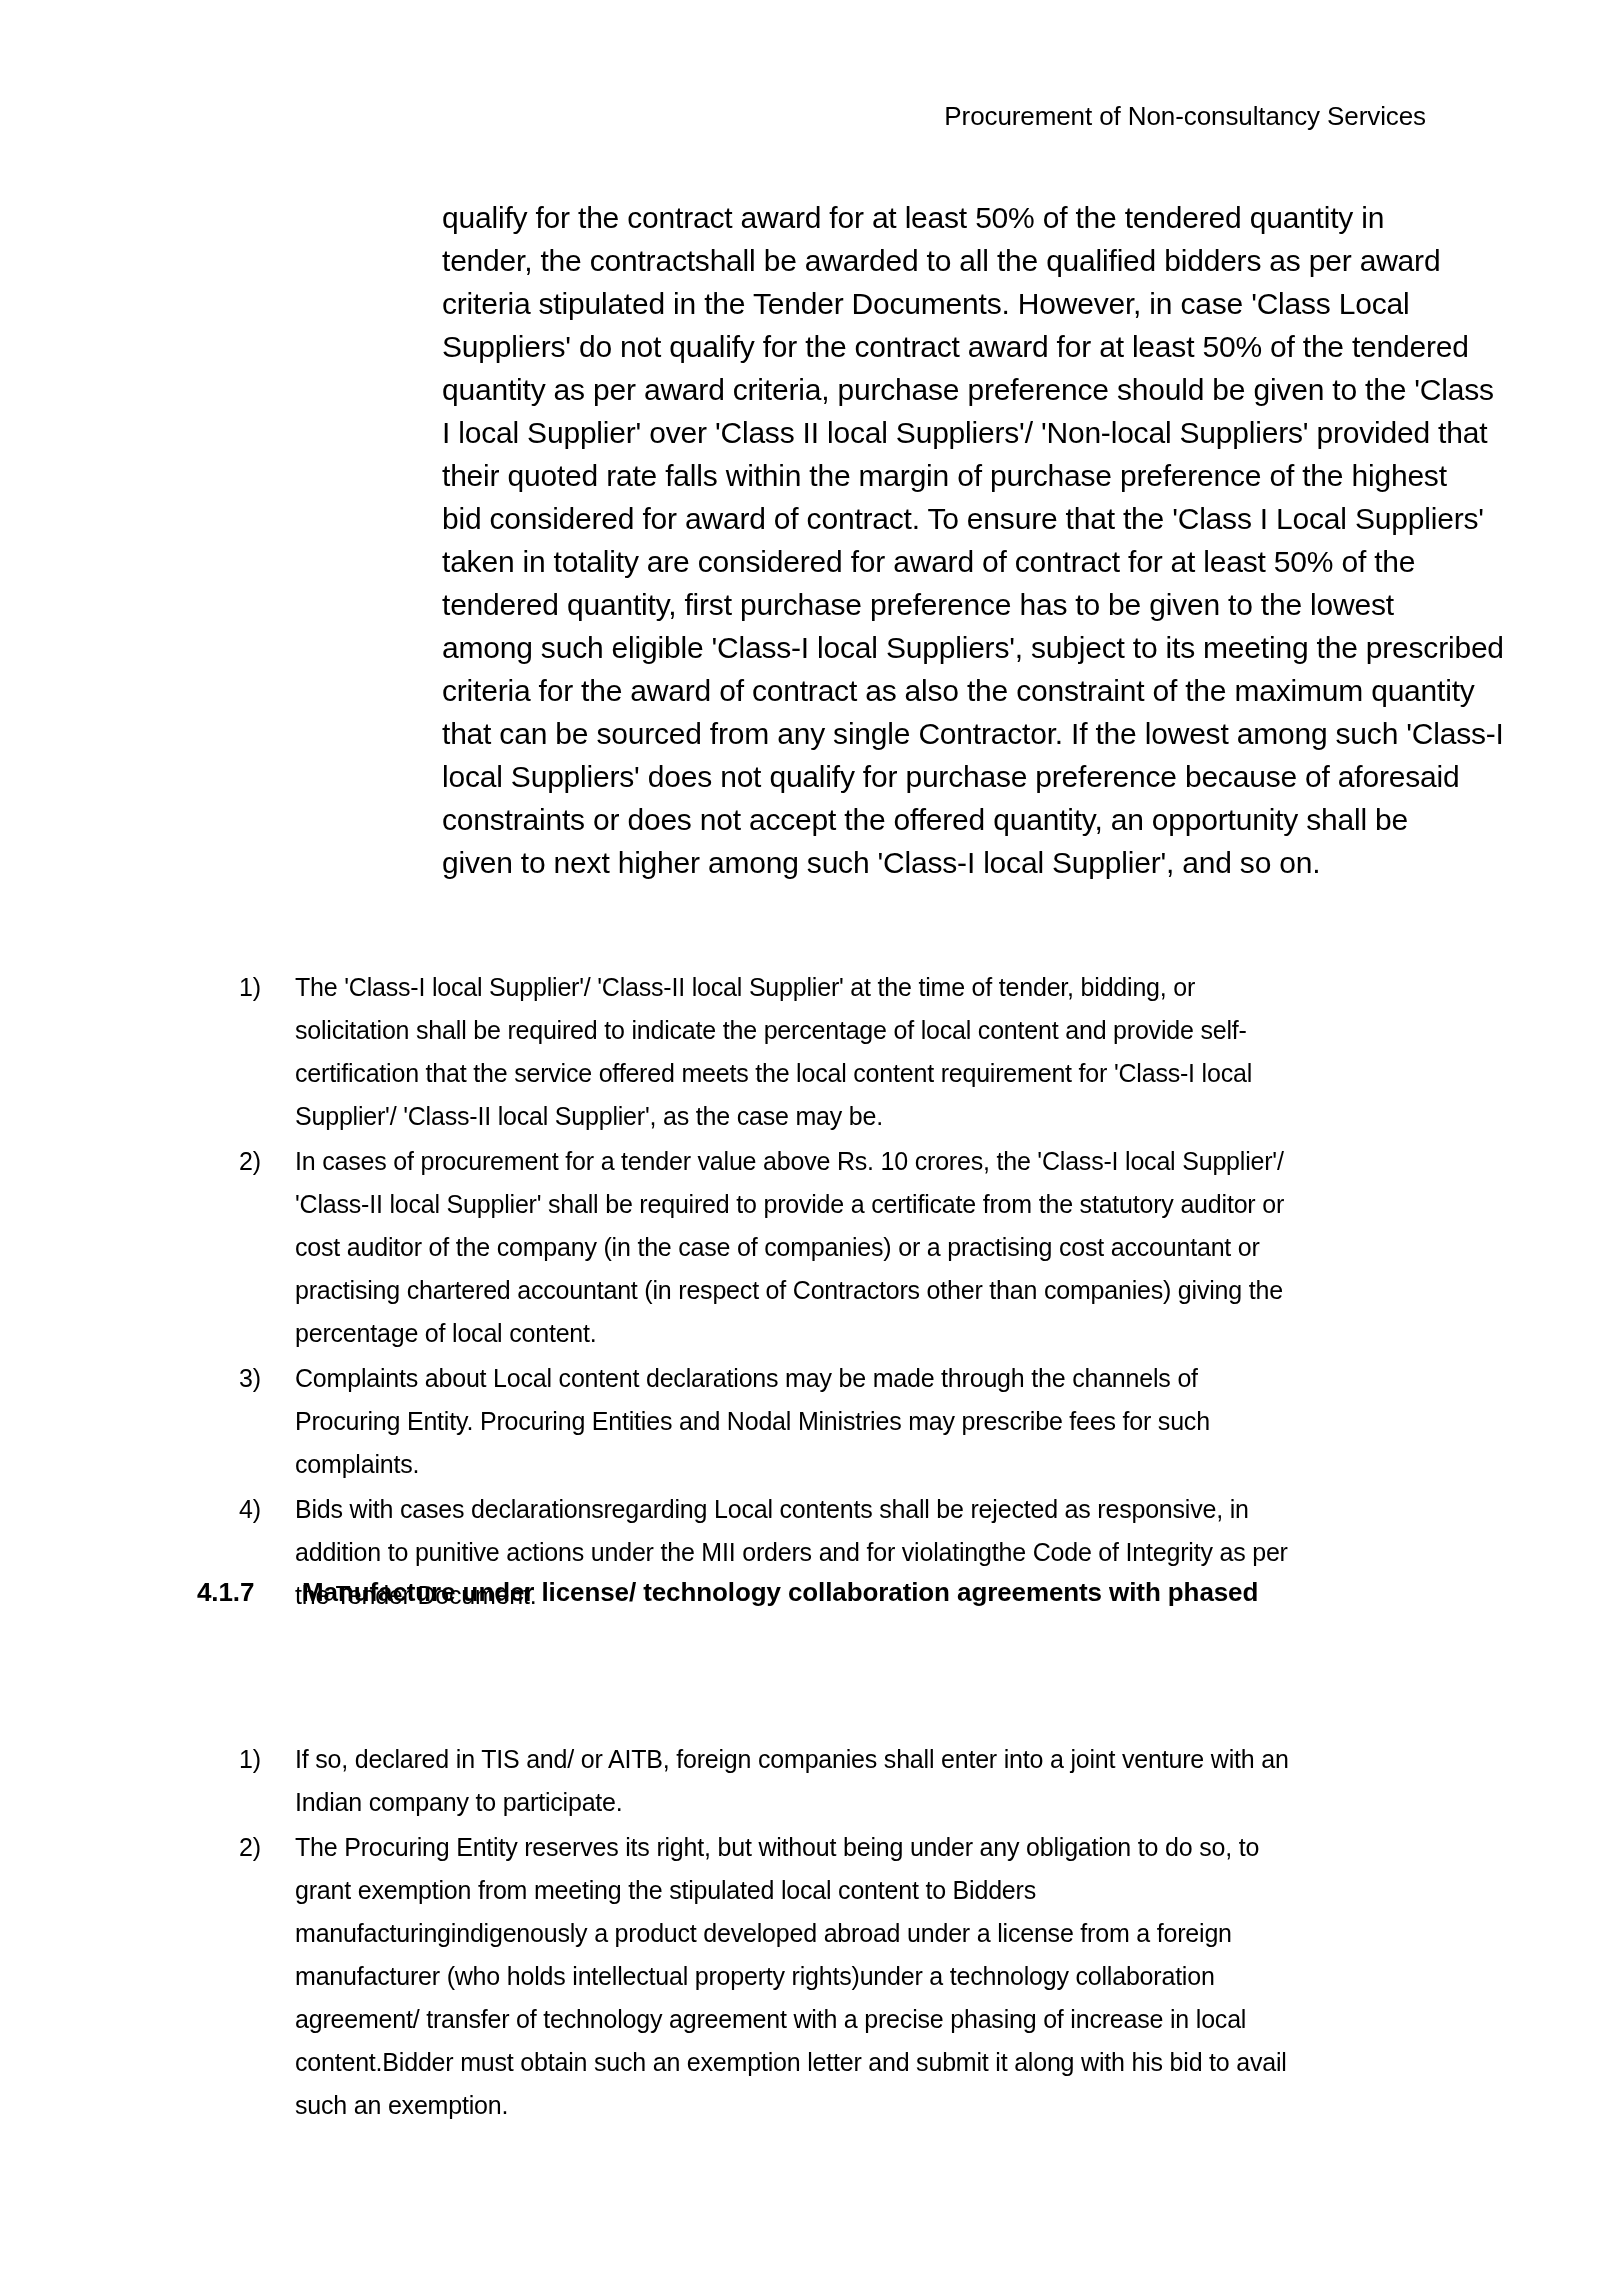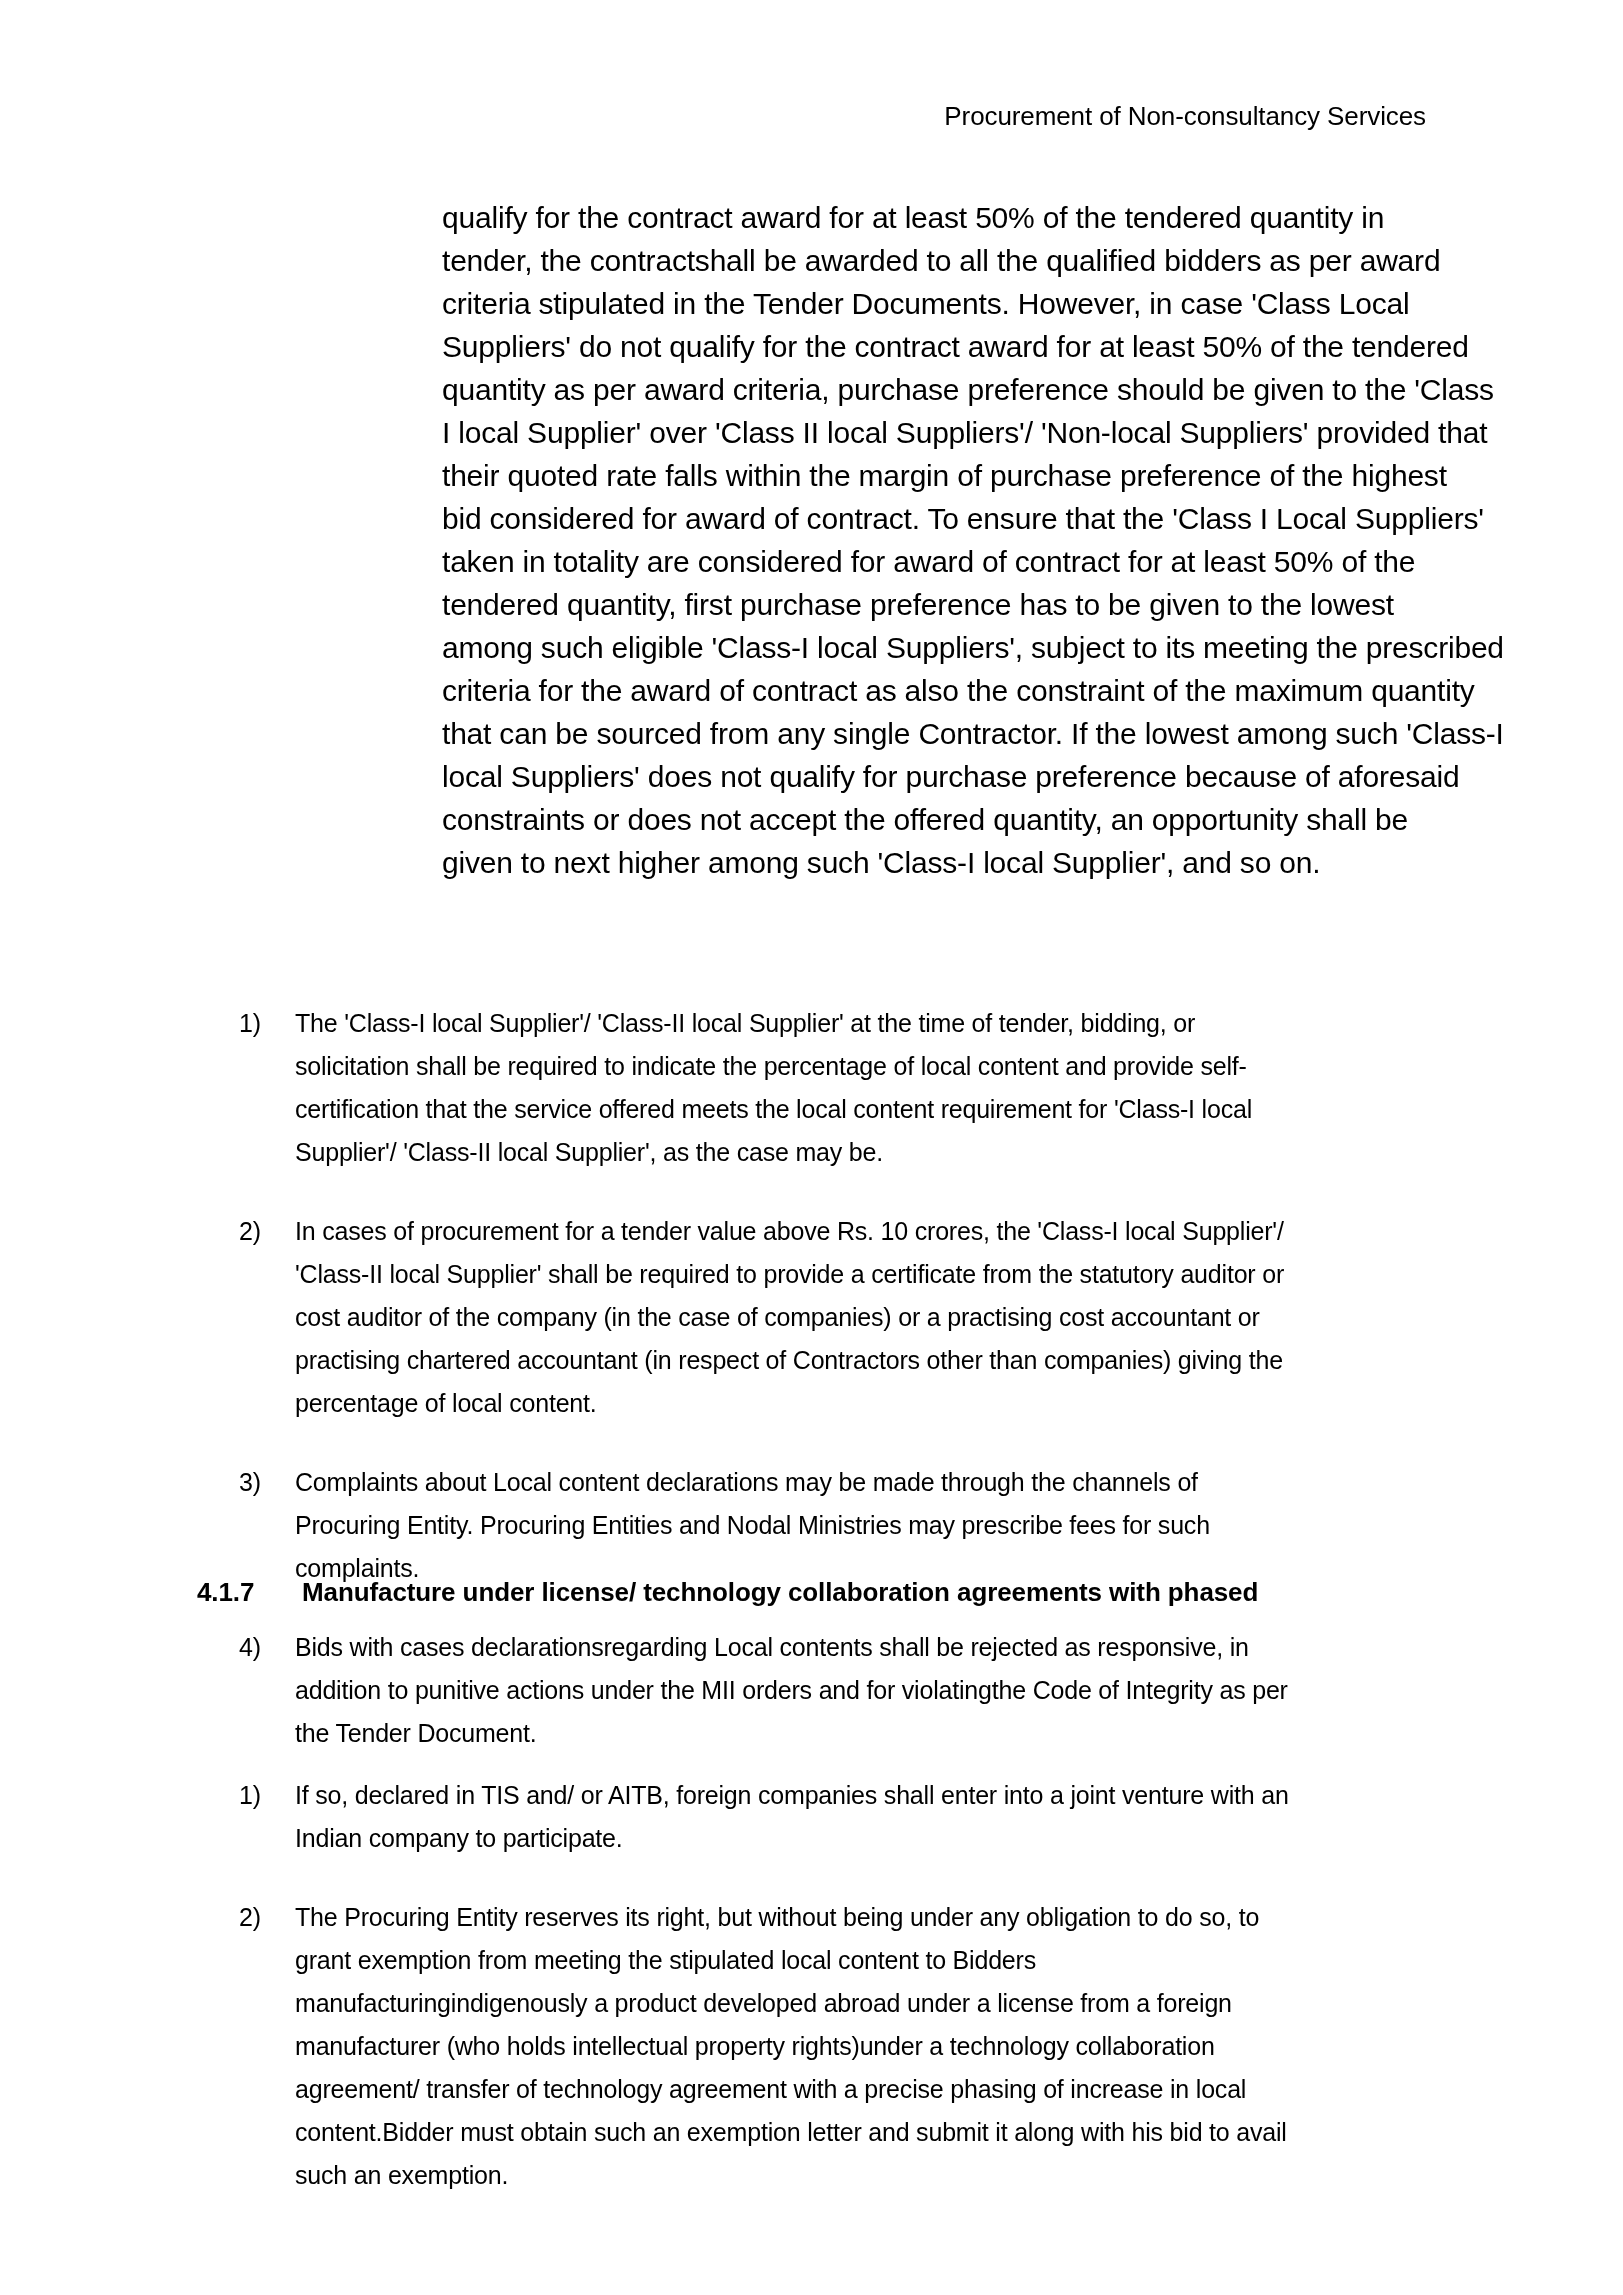--- a/index.html
+++ b/index.html
@@ -51,21 +51,21 @@
     left: 239px;
     right: 164px;
     font-size: 25px;
     line-height: 43px;
     letter-spacing: -0.2px;
   }
   .list-416 { top: 966px; }
   .list-417 { top: 1738px; }
   .li { position: relative; padding-left: 56px; margin-bottom: 2px; }
   .linum { position: absolute; left: 0; top: 0; }
-  .litext { white-space: pre; margin-top: 36px; }
+  .litext { white-space: pre; }
   .footer {
     position: absolute;
     top: 2167px;
     left: 197px;
     right: 197px;
     display: flex;
     justify-content: space-between;
     font-size: 26px;
     letter-spacing: -0.1px;
   }

